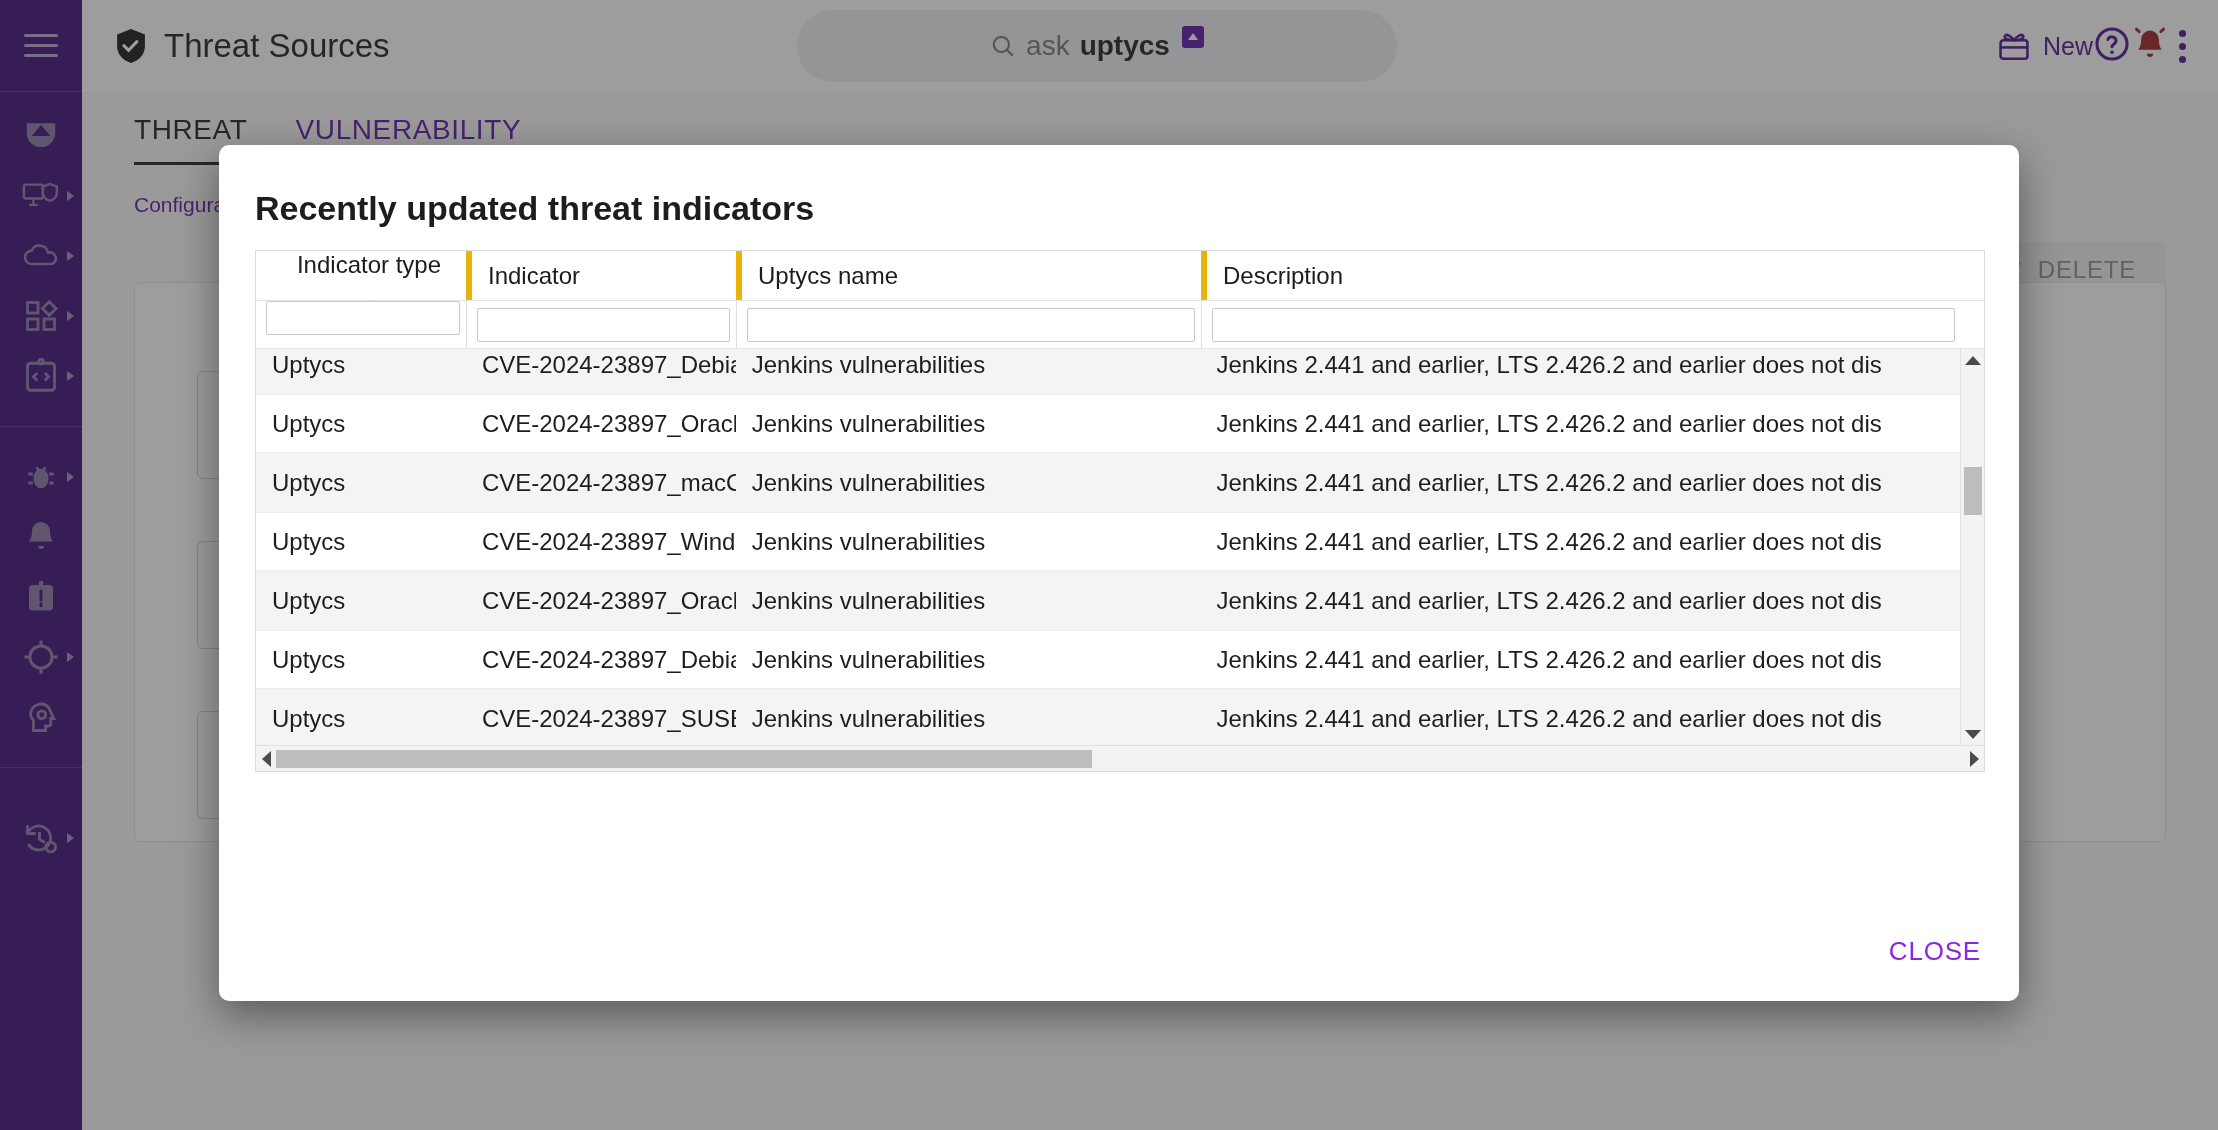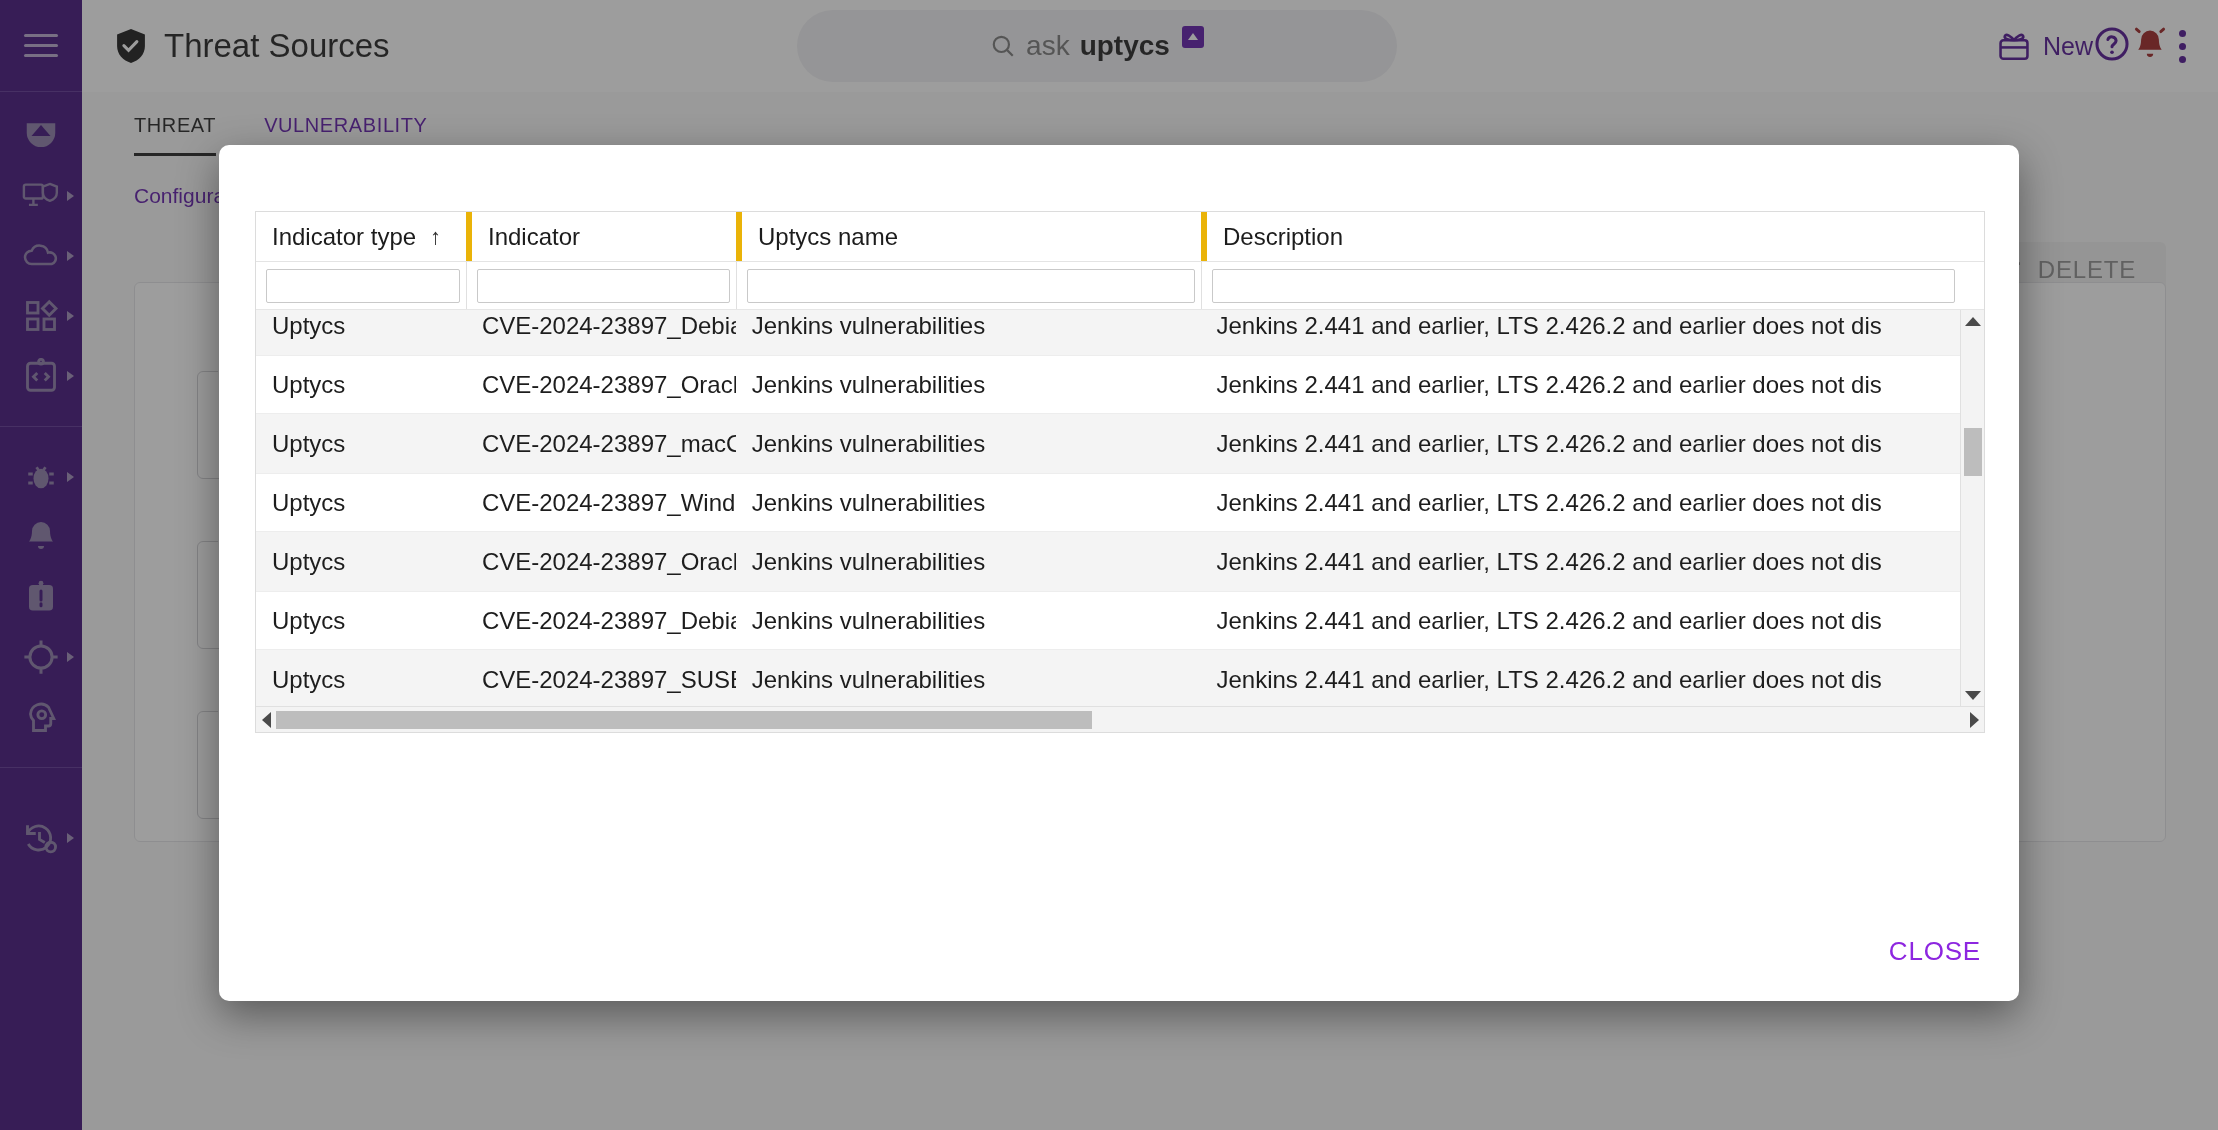--- a/index.html
+++ b/index.html
@@ -59,21 +59,21 @@
     display:flex; align-items:center; 
   }
   .new-btn { display:flex; align-items:center; gap:12px; color:#4b0d8f; font-size:25px; }
   .kebab { display:flex; flex-direction:column; gap:6px; padding: 4px 10px; }
   .kebab i { width:7px; height:7px; border-radius:50%; background:#4b0d8f; display:block; }
 
   .page {
     position:absolute; left:82px; top:92px; right:0; bottom:0; background:#fafafa;
   }
   .tabs { display:flex; gap:48px; padding: 22px 52px 0 52px; }
-  .tab { font-size: 20px; letter-spacing:.6px; padding-bottom: 16px; }
+  .tab { font-size: 28px; letter-spacing:.6px; padding-bottom: 16px; }
   .tab.active { color:#1c1c1c; border-bottom: 3px solid #1c1c1c; }
   .tab.inactive { color:#5b12a8; }
   .breadcrumb { padding: 28px 0 0 52px; font-size: 21px; color:#5b12a8; }
 
   .content-card {
     position:absolute; left: 52px; top: 190px; right: 52px; height: 560px;
     background:#fff; border:1px solid #e3e3e6; border-radius:6px;
   }
   .field {
     position:absolute; left: 62px; width: 1680px; height: 108px;
@@ -135,21 +135,21 @@
     width: 100%; height: 34px; border:1px solid #c9c9c9; border-radius:2px;
     font-size: 18px; font-family: inherit; padding: 0 6px; background:#fff;
   }
 
   .body-wrap { position:absolute; left:0; right:0; top: 98px; bottom: 26px; overflow:hidden; }
   .rowclip { position:absolute; left:0; right: 24px; top: -14px; }
   .row { display:flex; height: 59px; align-items:center; font-size: 24px; color:#1d1d1d; }
   .row.odd { background:#f4f4f4; }
   .row.even { background:#ffffff; border-top:1px solid #ededed; border-bottom:1px solid #ededed; }
   .cell { padding-left: 16px; white-space: nowrap; overflow: hidden; }
-  .c-type { width: 210px; }
+  .c-type { width: 210px; flex-direction: column; }
   .c-ind  { width: 270px; }
   .c-threat { width: 465px; }
   .c-desc { width: 760px; }
 
   
   .vscroll {
     position:absolute; right: 0; top: 98px; bottom: 26px; width: 24px;
     background:#f3f3f3; border-left:1px solid #e0e0e0;
   }
   .vbtn { height: 22px; display:flex; align-items:center; justify-content:center; }
@@ -358,20 +358,21 @@
       <div class="field" id="f-url">
         <span class="legend">Url</span>
         <span class="value">https://</span>
       </div>
     </section>
   </main>
 
   <div class="overlay"></div>
 
   <div class="modal">
+    <h1 class="modal-title">Recently updated threat indicators</h1>
 
     <div class="grid">
 
       <div class="grid-head">
         <div class="hcell c-type">
           <span>Indicator type</span>
           <span class="sort-arrow">↑</span>
         </div>
         <div class="hcell c-ind">
           <span>Indicator</span>

